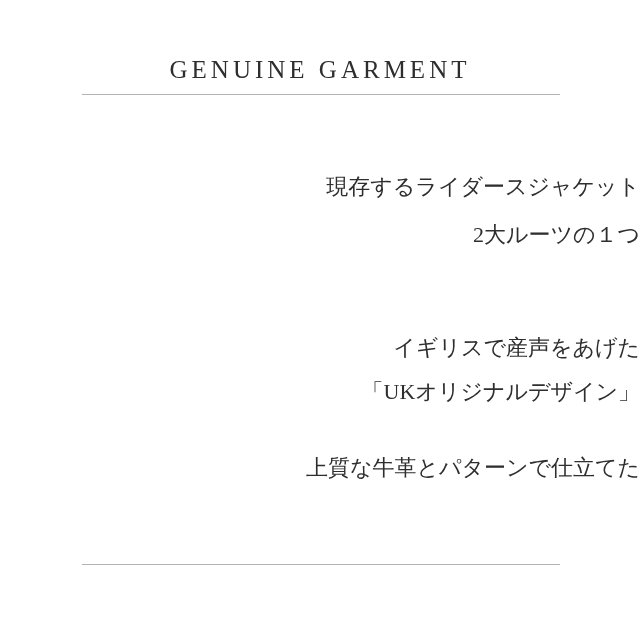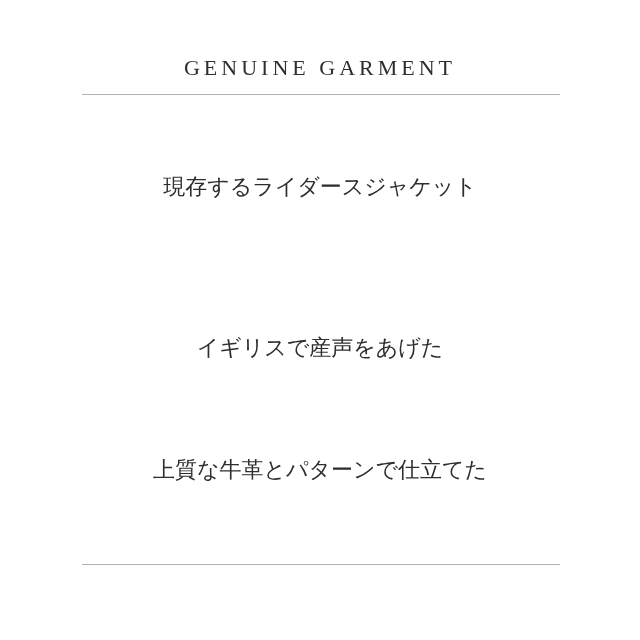--- a/index.html
+++ b/index.html
@@ -15,66 +15,68 @@
     overflow: hidden;
     font-family: "Liberation Serif", "DejaVu Serif", serif;
     color: #2e2e2e;
   }
   .title {
     position: absolute;
     top: 39px;
     left: 0;
     width: 100%;
     text-align: center;
-    font-size: 22px;
+    font-size: 25px;
     line-height: 28px;
     letter-spacing: 4px;
     font-weight: 400;
     color: #2e2e2e;
     white-space: nowrap;
   }
   .divider {
     position: absolute;
     left: 82px;
     width: 478px;
     height: 1px;
     background: #b3b3b3;
   }
   .divider-top { top: 94px; }
   .divider-bottom { top: 564px; }
   .para {
     position: absolute;
     left: 0;
     width: 100%;
-    text-align: center;
+    text-align: right;
     font-size: 22px;
     font-weight: 400;
     color: #2e2e2e;
     white-space: nowrap;
   }
   .para-1 { top: 141px; line-height: 48px; }
   .para-2 { top: 304px; line-height: 44px; }
-  .para-3 { top: 425px; line-height: 46px; }
+  .para-3 { top: 425px; line-height: 46px; font-family: Liberation Mono, monospace; }
   .line { display: block; }
 </style>
 </head>
 <body>
 
 <div class="page">
 
   <h1 class="title">GENUINE GARMENT</h1>
 
   <div class="divider divider-top"></div>
 
   <p class="para para-1">
     <span class="line">現存するライダースジャケット</span>
+    <span class="line">2大ルーツの１つ</span>
   </p>
 
   <p class="para para-2">
     <span class="line">イギリスで産声をあげた</span>
+    <span class="line">「UKオリジナルデザイン」</span>
   </p>
 
   <p class="para para-3">
     <span class="line">上質な牛革とパターンで仕立てた</span>
   </p>
 
   <div class="divider divider-bottom"></div>
 
 </div>
 

